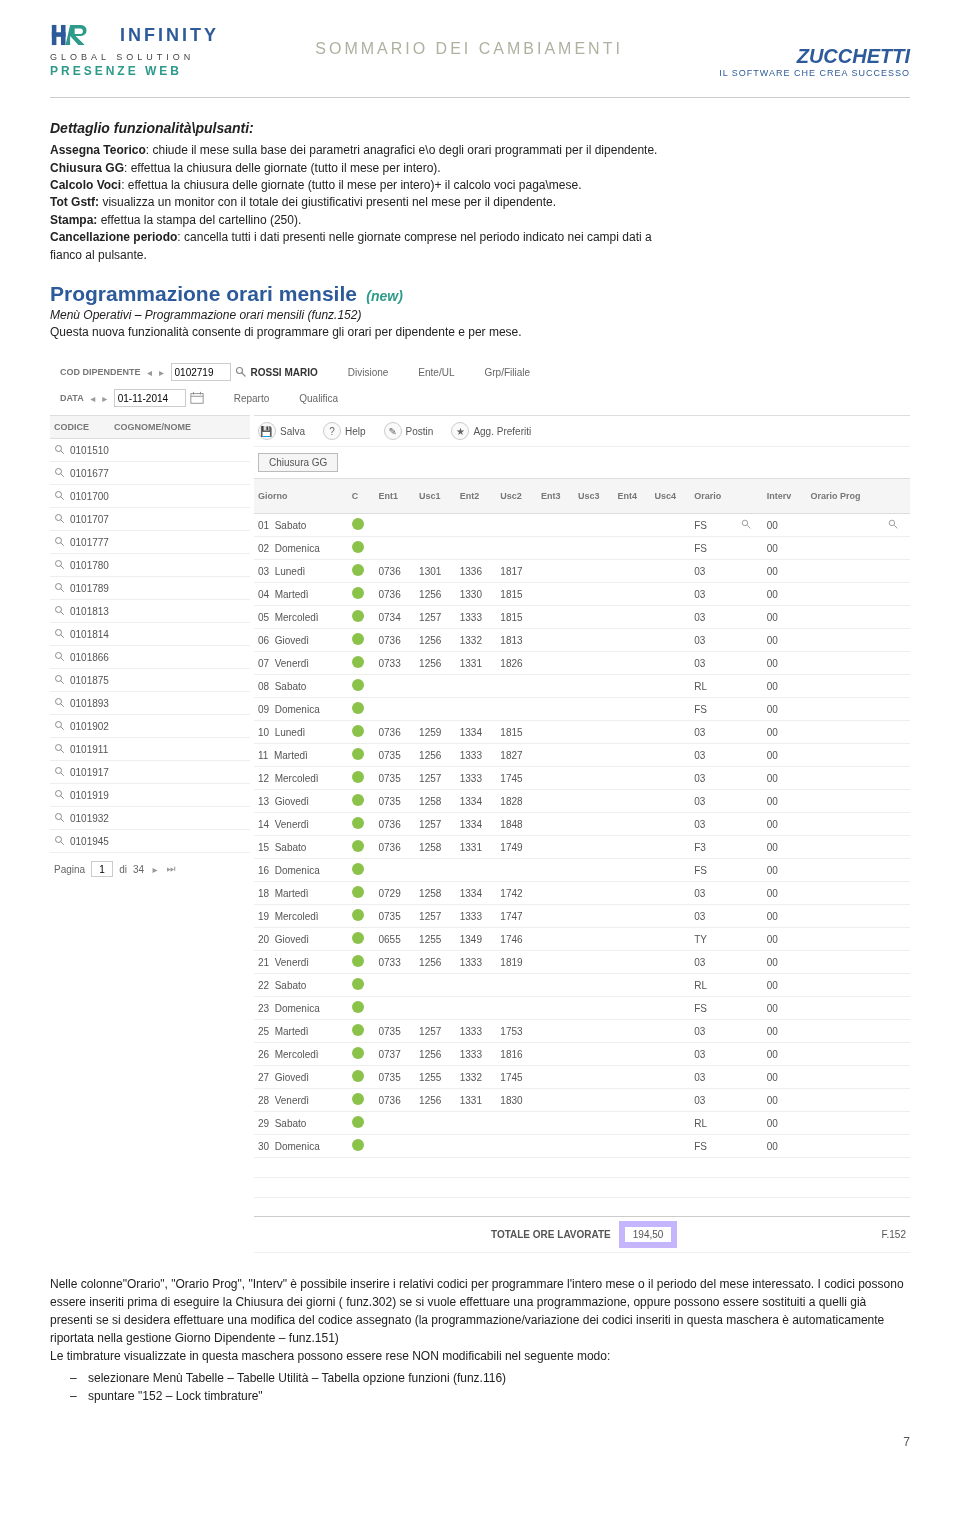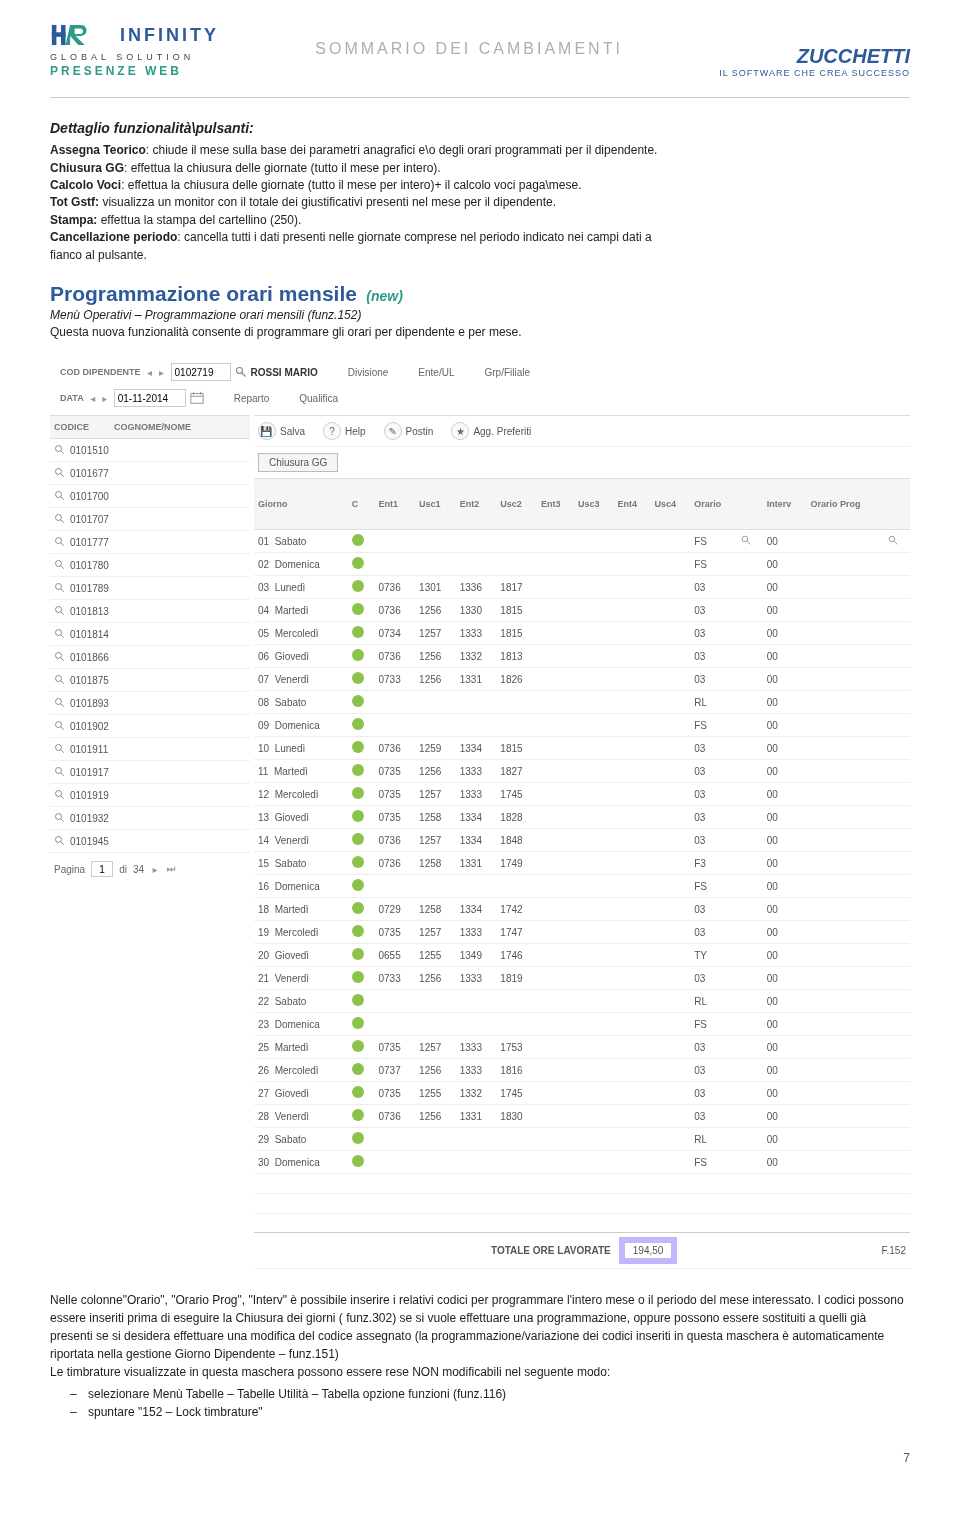--- a/index.html
+++ b/index.html
@@ -56,21 +56,21 @@
   .pager input { width: 22px; height: 16px; font-size: 10px; text-align: center; border: 1px solid #ccc; }
 
   .toolbar { display: flex; gap: 18px; padding: 6px 4px; font-size: 10px; color: #555; border-top: 1px solid #ddd; border-bottom: 1px solid #eee; }
   .tool-btn { display: flex; align-items: center; gap: 4px; cursor: pointer; }
   .tool-btn .ico { width: 18px; height: 18px; border: 1px solid #ccc; border-radius: 50%; display: inline-flex; align-items: center; justify-content: center; background: #fafafa; font-size: 10px; color: #666; }
 
   .button-row { padding: 6px 4px; }
   .button-row button { font-size: 10px; padding: 3px 10px; border: 1px solid #bbb; background: #f5f5f5; color: #555; cursor: pointer; }
 
   table.grid { width: 100%; border-collapse: collapse; font-size: 10px; color: #555; }
-  table.grid th { background: #f5f5f5; border-top: 1px solid #ddd; border-bottom: 1px solid #ddd; padding: 20px 4px; text-align: left; font-weight: 600; color: #777; font-size: 9px; }
+  table.grid th { background: #f5f5f5; border-top: 1px solid #ddd; border-bottom: 1px solid #ddd; padding: 12px 4px; text-align: left; font-weight: 600; color: #777; font-size: 9px; }
   table.grid td { border-bottom: 1px solid #eee; padding: 4px 4px; }
   .c-dot { width: 12px; height: 12px; border-radius: 50%; background: #8bc34a; display: inline-block; }
   .mag-sm { width: 11px; height: 11px; color: #999; display: inline-flex; }
 
   .totals-row td { border-top: 1px solid #ccc; padding-top: 10px; font-size: 10px; color: #555; }
   .totals-label { text-align: right; font-weight: 600; padding-right: 8px; }
   .totals-val { border: 6px solid #c4b5fd; padding: 2px 8px; display: inline-block; }
   .fcode { text-align: right; color: #888; font-size: 9px; }
 
   .after-text { margin-top: 22px; line-height: 1.5; }

